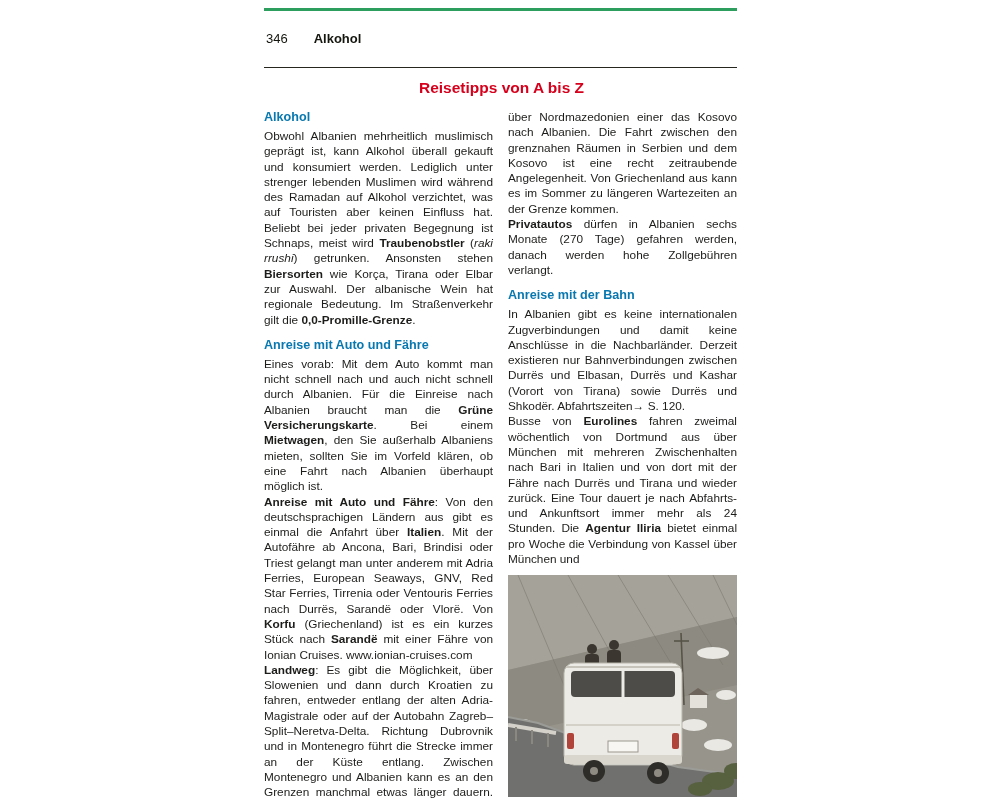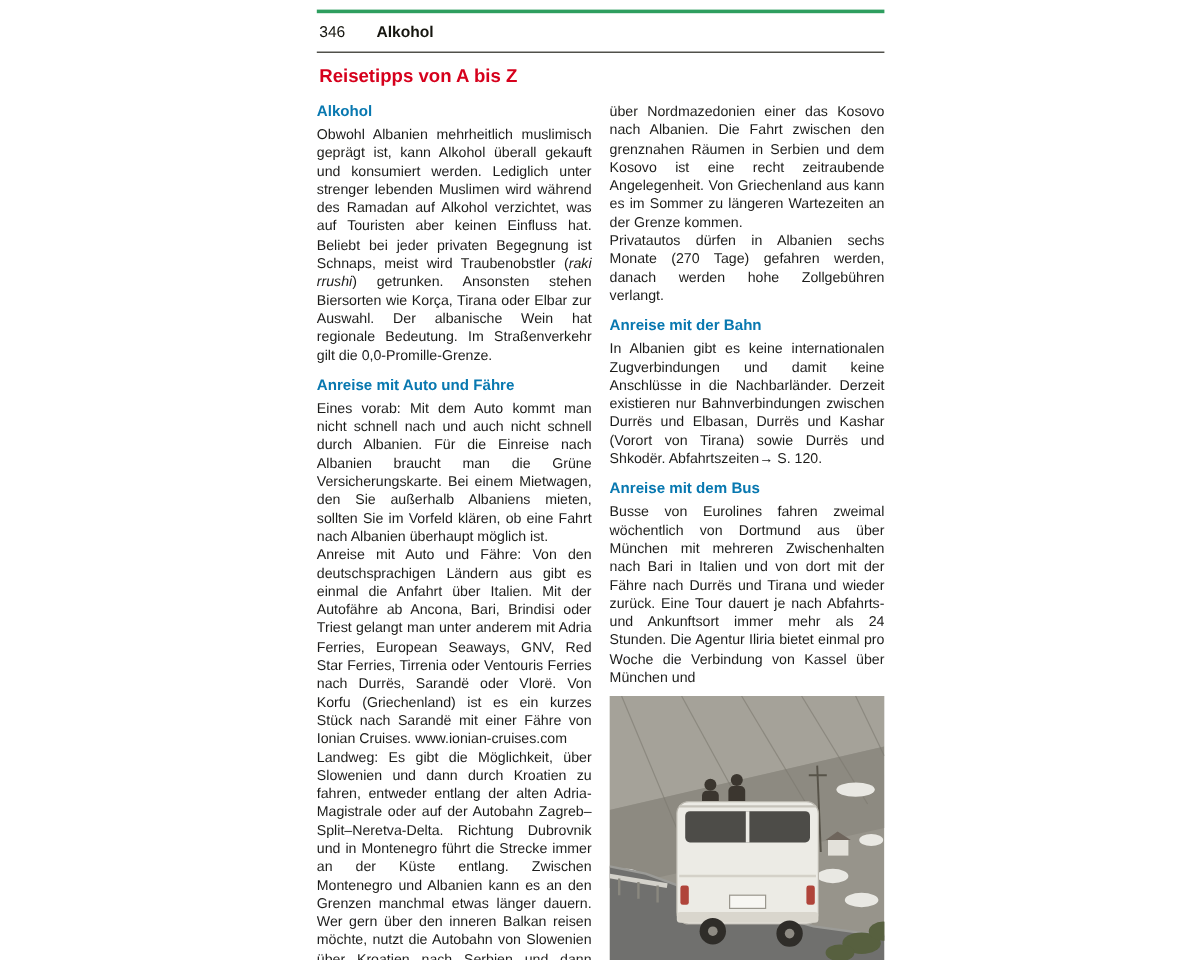--- a/index.html
+++ b/index.html
@@ -3,30 +3,30 @@
 <meta charset="utf-8">
 <title>Reisetipps von A bis Z</title>
 <style>
   html,body{margin:0;padding:0;}
   body{
     width:1000px;height:800px;background:#ffffff;overflow:hidden;position:relative;
     font-family:"Liberation Sans","DejaVu Sans",sans-serif;color:#1c1c1a;
   }
   .page{position:absolute;left:264px;top:8px;width:473px;}
   .rule-top{height:3px;background:var(--rule-green,#2e9e5f);}
-  .header-row{display:flex;align-items:baseline;gap:26px;padding:8px 2px;font-size:13px;line-height:16px;color:#15150f;}
+  .header-row{display:flex;align-items:baseline;gap:26px;padding:20px 2px;font-size:13px;line-height:16px;color:#15150f;}
   .chapter{font-weight:bold;}
   .rule-bottom{height:1px;background:#26261f;}
-  .title{font-size:15.5px;font-weight:bold;color:var(--accent-red,#d6001c);margin:11px 0 13px 2px;}
+  .title{font-size:15.5px;font-weight:bold;color:var(--accent-red,#d6001c);margin:11px 0 13px 2px;text-align:center;}
   .columns{display:flex;gap:15px;align-items:flex-start;}
   .col{width:229px;}
   .subhead{font-size:12.6px;font-weight:bold;color:var(--heading-blue,#0878b0);margin:10px 0 5px;}
   [data-column] > .subhead:first-child{margin-top:0;}
   .para{font-size:11.8px;line-height:15.3px;text-align:justify;margin:0;}
-  .b{font-weight:normal;margin-top:40px;}
+  .b{font-weight:bold;margin-top:40px;}
   .i{font-style:italic;}
   .photo-block{margin:8px 0 0;}
   .photo-svg{display:block;width:229px;height:222px;}
   .caption{font-family:"Liberation Serif","DejaVu Serif",serif;font-style:italic;font-size:12.5px;margin-top:5px;color:#22221d;}
 </style>
 </head>
 <body>
 
 <div class="page">
 
@@ -53,21 +53,20 @@
           <p class="para"><span class="b">Landweg</span><span>: Es gibt die Möglichkeit, über Slowenien und dann durch Kroatien zu fahren, entweder entlang der alten Adria-Magistrale oder auf der Autobahn Zagreb–Split–Neretva-Delta. Richtung Dubrovnik und in Montenegro führt die Strecke immer an der Küste entlang. Zwischen Montenegro und Albanien kann es an den Grenzen manchmal etwas länger dauern. Wer gern über den inneren Balkan reisen möchte, nutzt die Autobahn von Slowenien über Kroatien nach Serbien und dann wahlweise</span></p>
         </div>
     </div>
 
     <div class="col">
       <div data-column="right">
           <p class="para"><span>über Nordmazedonien einer das Kosovo nach Albanien. Die Fahrt zwischen den grenznahen Räumen in Serbien und dem Kosovo ist eine recht zeitraubende Angelegenheit. Von Griechenland aus kann es im Sommer zu längeren Wartezeiten an der Grenze kommen.</span></p>
           <p class="para"><span class="b">Privatautos</span><span> dürfen in Albanien sechs Monate (270 Tage) gefahren werden, danach werden hohe Zollgebühren verlangt.</span></p>
           <h3 class="subhead">Anreise mit der Bahn</h3>
           <p class="para"><span>In Albanien gibt es keine internationalen Zugverbindungen und damit keine Anschlüsse in die Nachbarländer. Derzeit existieren nur Bahnverbindungen zwischen Durrës und Elbasan, Durrës und Kashar (Vorort von Tirana) sowie Durrës und Shkodër. Abfahrtszeiten→ S. 120.</span></p>
-          <h3 class="subhead">Anreise mit dem Bus</h3>
           <p class="para"><span>Busse von </span><span class="b">Eurolines</span><span> fahren zweimal wöchentlich von Dortmund aus über München mit mehreren Zwischenhalten nach Bari in Italien und von dort mit der Fähre nach Durrës und Tirana und wieder zurück. Eine Tour dauert je nach Abfahrts- und Ankunftsort immer mehr als 24 Stunden. Die </span><span class="b">Agentur Iliria</span><span> bietet einmal pro Woche die Verbindung von Kassel über München und</span></p>
         </div>
 
       <figure class="photo-block">
         <svg class="photo-svg" viewBox="0 0 229 222" role="img">
           <rect x="0" y="0" width="229" height="222" fill="#97948b"></rect>
           <polygon points="0,0 229,0 229,42 0,95" fill="#a5a299"></polygon>
           <polygon points="0,95 229,42 229,110 0,160" fill="#8d8a81"></polygon>
           <g stroke="#7c7970" stroke-width="1" opacity="0.6" fill="none">
             <path d="M10,0 L60,120"></path>

